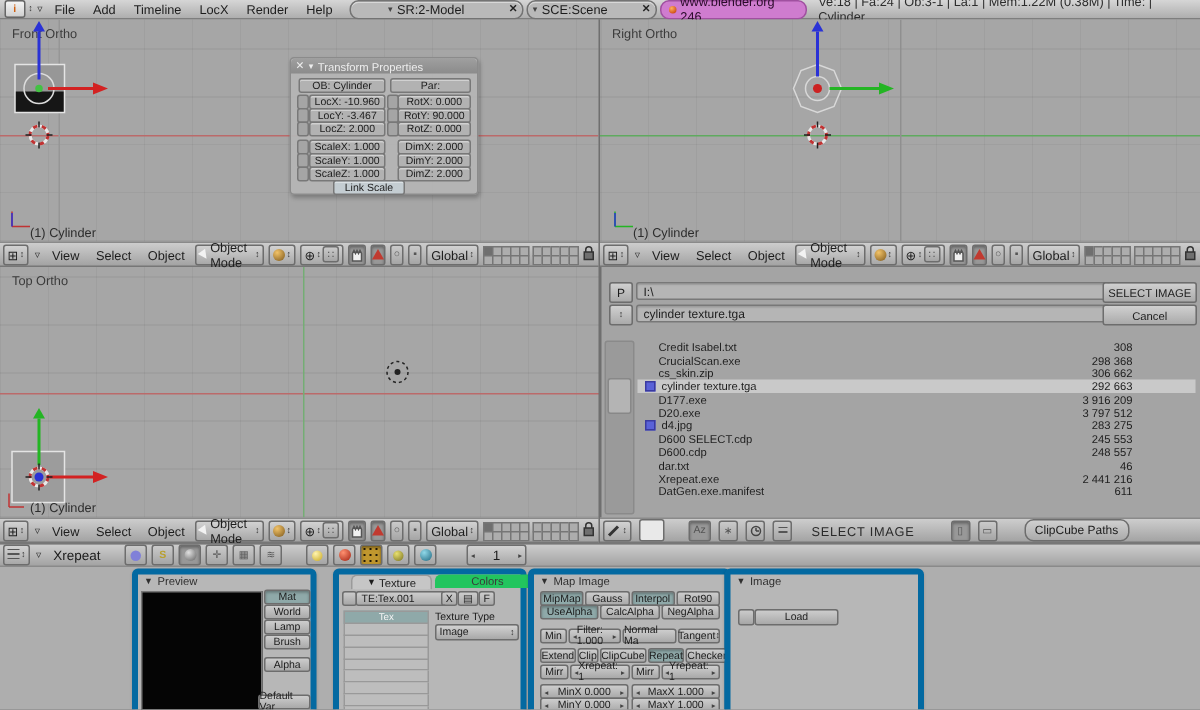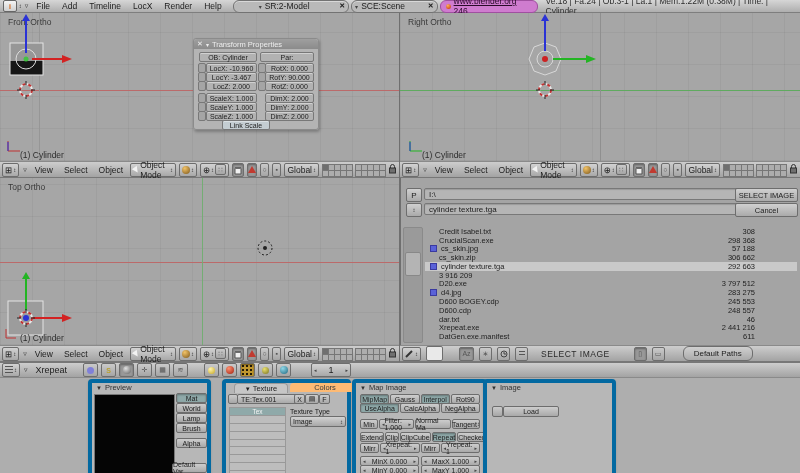--- a/index.html
+++ b/index.html
@@ -9,21 +9,21 @@
   
   .topbar{left:0;top:0;width:800px;height:13px;background:linear-gradient(#d6d6d6,#aeaeae);
     border-bottom:1px solid #7e7e7e;display:flex;align-items:center;gap:2px;padding:0 3px;box-sizing:border-box;font-size:8.5px;}
   .applogo{width:12px;height:10px;background:linear-gradient(#f5f5f5,#cfcfcf);border:1px solid #666;border-radius:2px;
     display:flex;align-items:center;justify-content:center;font-size:7px;color:#d06010;font-weight:bold;}
   .menu-item{padding:0 5px;}
   .pillfield{height:11px;background:#b9b9b9;border:1px solid #737373;border-radius:6px;display:flex;align-items:center;
     gap:3px;padding:0 3px;box-shadow:inset 0 1px 0 rgba(255,255,255,.45);}
   .pill-x{font-size:7px;font-weight:bold;color:#222;}
   .pill-dd{font-size:6px;color:#444;}
-  .banner{height:11px;border-radius:6px;display:flex;align-items:center;gap:3px;padding:0 5px;color:#2a0b2a;text-decoration:underline;}
+  .banner{height:11px;border-radius:6px;display:flex;align-items:center;gap:3px;padding:0 5px;color:#2a0b2a;}
   .banner .dot{width:5px;height:5px;border-radius:50%;background:radial-gradient(circle at 35% 30%,#ffb060,#c03000);}
   .stats{margin-left:6px;color:#2c2c2c;}
   
   .vp{background:#a6a6a6;overflow:hidden;
     background-image:repeating-linear-gradient(0deg,rgba(0,0,0,.045) 0 1px,transparent 1px 32px),
                      repeating-linear-gradient(90deg,rgba(0,0,0,.045) 0 1px,transparent 1px 32px);}
   .vp-label{position:absolute;left:8px;top:4px;color:#3a3a3a;font-size:8.5px;}
   .ob-label{position:absolute;color:#2c2c2c;font-size:8.5px;}
   .axis-h{position:absolute;left:0;width:100%;height:1px;}
   .axis-v{position:absolute;top:0;width:1px;height:100%;}
@@ -239,47 +239,43 @@
     <div class="flist">
       <div class="frow">
           <span class="fname">Credit Isabel.txt</span>
           <span class="fsize">308</span>
         </div>
       <div class="frow">
           <span class="fname">CrucialScan.exe</span>
           <span class="fsize">298 368</span>
         </div>
       <div class="frow">
-          <i class="fico"></i>
-          <span class="fname">cs_skin.jpg</span>
-          <span class="fsize">57 188</span>
-        </div>
-      <div class="frow">
           <span class="fname">cs_skin.zip</span>
           <span class="fsize">306 662</span>
         </div>
       <div class="frow sel">
           <i class="fico"></i>
           <span class="fname">cylinder texture.tga</span>
           <span class="fsize">292 663</span>
         </div>
       <div class="frow">
+          <span class="fname">D177.exe</span>
           <span class="fsize">3 916 209</span>
         </div>
       <div class="frow">
           <span class="fname">D20.exe</span>
           <span class="fsize">3 797 512</span>
         </div>
       <div class="frow">
           <i class="fico"></i>
           <span class="fname">d4.jpg</span>
           <span class="fsize">283 275</span>
         </div>
       <div class="frow">
-          <span class="fname">D600 BOGEY.cdp</span>
+          <span class="fname">D600 SELECT.cdp</span>
           <span class="fsize">245 553</span>
         </div>
       <div class="frow">
           <span class="fname">D600.cdp</span>
           <span class="fsize">248 557</span>
         </div>
       <div class="frow">
           <span class="fname">dar.txt</span>
           <span class="fsize">46</span>
         </div>
@@ -513,21 +509,21 @@
         </svg>
       </span>
     <span class="mtog" style="width:11px;">
         <span style="width:6px;height:6px;background:repeating-linear-gradient(#555 0 1px,transparent 1px 3px);"></span>
       </span>
     <span style="margin-left:8px;letter-spacing:.5px;color:#2a2a2a;">SELECT IMAGE</span>
     <span style="width:14px;"></span>
     <span class="mtog pressed" style="width:11px;">▯</span>
     <span class="mtog" style="width:11px;">▭</span>
     <span style="width:8px;"></span>
-    <span class="fbtn" style="width:68px;height:13px;border-radius:6px;">Default Paths</span>
+    <span class="fbtn" style="width:68px;height:13px;border-radius:6px;">ClipCube Paths</span>
   </div>
 
   <div class="abs bw-header">
     <span class="ddbox">
         <span style="width:8px;height:8px;background:repeating-linear-gradient(#555 0 1px,transparent 1px 3px);display:inline-block;"></span>
         <span class="updn">↕</span>
       </span>
     <span class="collapse">▿</span>
     <span class="menu">Xrepeat</span>
     <span style="width:6px;"></span>
@@ -579,21 +575,21 @@
       <div class="abs toggle" style="left:84px;top:40px;width:29px;">Brush</div>
       <div class="abs toggle" style="left:84px;top:55px;width:29px;">Alpha</div>
       <div class="abs toggle" style="left:80px;top:80px;width:33px;">Default Var</div>
     </div>
 
     <div class="panel" style="left:222px;top:1px;width:121px;height:92px;">
       <div class="ptab" style="left:8px;width:52px;background:#c6c6c6;border:1px solid #9a9a9a;border-bottom:none;">
           <span style="font-size:6px;margin-right:2px;">▼</span>
           <span>Texture</span>
         </div>
-      <div class="ptab" style="left:64px;width:70px;background:#fdba74;color:#3a3a3a;">Colors</div>
+      <div class="ptab" style="left:64px;width:70px;background:#22c55e;color:#3a3a3a;">Colors</div>
       <div class="abs cbtn" style="left:2px;top:11px;width:8px;height:8px;"></div>
       <div class="abs toggle" style="left:11px;top:11px;width:55px;justify-content:flex-start;padding-left:3px;">TE:Tex.001</div>
       <div class="abs toggle" style="left:68px;top:11px;width:9px;">X</div>
       <div class="abs toggle" style="left:79px;top:11px;width:12px;">▤</div>
       <div class="abs toggle" style="left:93px;top:11px;width:9px;">F</div>
       <div class="abs" style="left:3px;top:24px;width:57px;">
         <div class="slot on" style="border-top:1px solid #999;">Tex</div>
         <div class="slot"></div>
         <div class="slot"></div>
         <div class="slot"></div>

